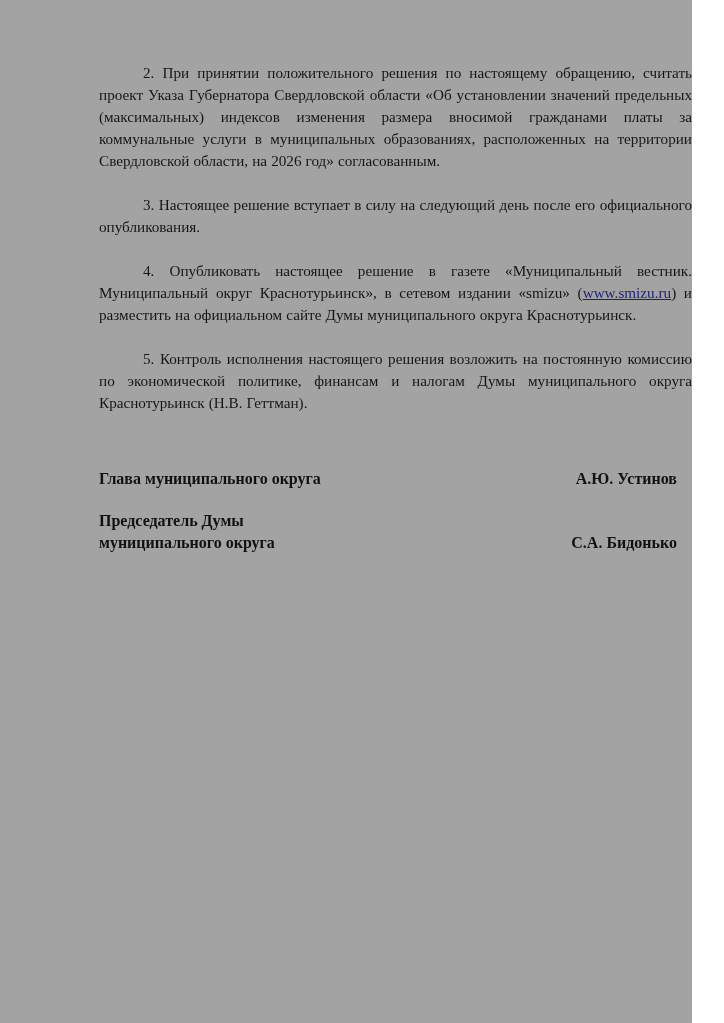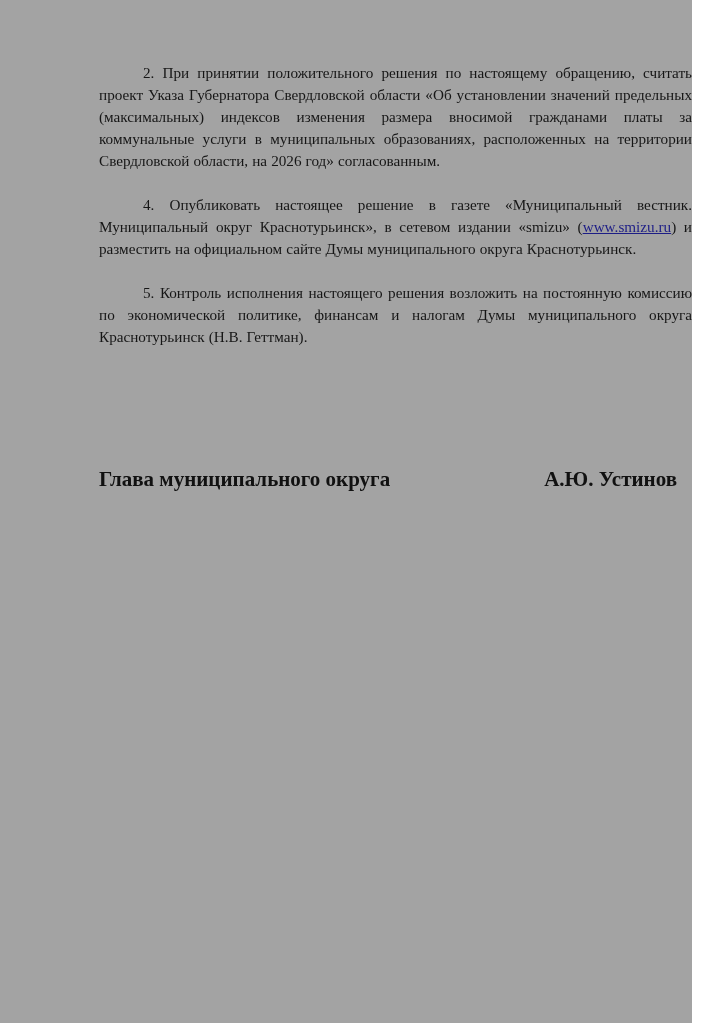--- a/index.html
+++ b/index.html
@@ -37,21 +37,21 @@
     margin-bottom: 8px;
   }
   a.weblink {
     color: #1d1d86;
     text-decoration: underline;
   }
   .sign-block {
     position: absolute;
     left: 99px;
     width: 578px;
-    font-size: 21px;
+    font-size: 16px;
     line-height: 22px;
     font-weight: bold;
     color: #111111;
   }
   .sign-one {
     top: 468px;
   }
   .sign-two {
     top: 510px;
   }
@@ -72,28 +72,36 @@
 </style>
 </head>
 <body>
 
 <div class="page">
 
   <div class="content">
 
     <p class="para">2. При принятии положительного решения по настоящему обращению, считать проект Указа Губернатора Свердловской области «Об установлении значений предельных (максимальных) индексов изменения размера вносимой гражданами платы за коммунальные услуги в муниципальных образованиях, расположенных на территории Свердловской области, на 2026 год» согласованным.</p>
 
+    <p class="para">3. Настоящее решение вступает в силу на следующий день после его официального опубликования.</p>
 
     <p class="para"><span>4. Опубликовать настоящее решение в газете «Муниципальный вестник. Муниципальный округ Краснотурьинск», в сетевом издании «smizu» (</span><a class="weblink" href="#">www.smizu.ru</a><span>) и разместить на официальном сайте Думы муниципального округа Краснотурьинск.</span></p>
 
     <p class="para">5. Контроль исполнения настоящего решения возложить на постоянную комиссию по экономической политике, финансам и налогам Думы муниципального округа Краснотурьинск (Н.В. Геттман).</p>
 
   </div>
 
   <div class="sign-block sign-one">
     <div class="sign-row">
       <span class="sign-role">Глава муниципального округа</span>
       <span class="sign-name">А.Ю. Устинов</span>
     </div>
   </div>
 
+  <div class="sign-block sign-two">
+    <div class="sign-row">
+      <span class="sign-role">Председатель Думы
+муниципального округа</span>
+      <span class="sign-name">С.А. Бидонько</span>
+    </div>
+  </div>
 
 </div>
 
 </body></html>

